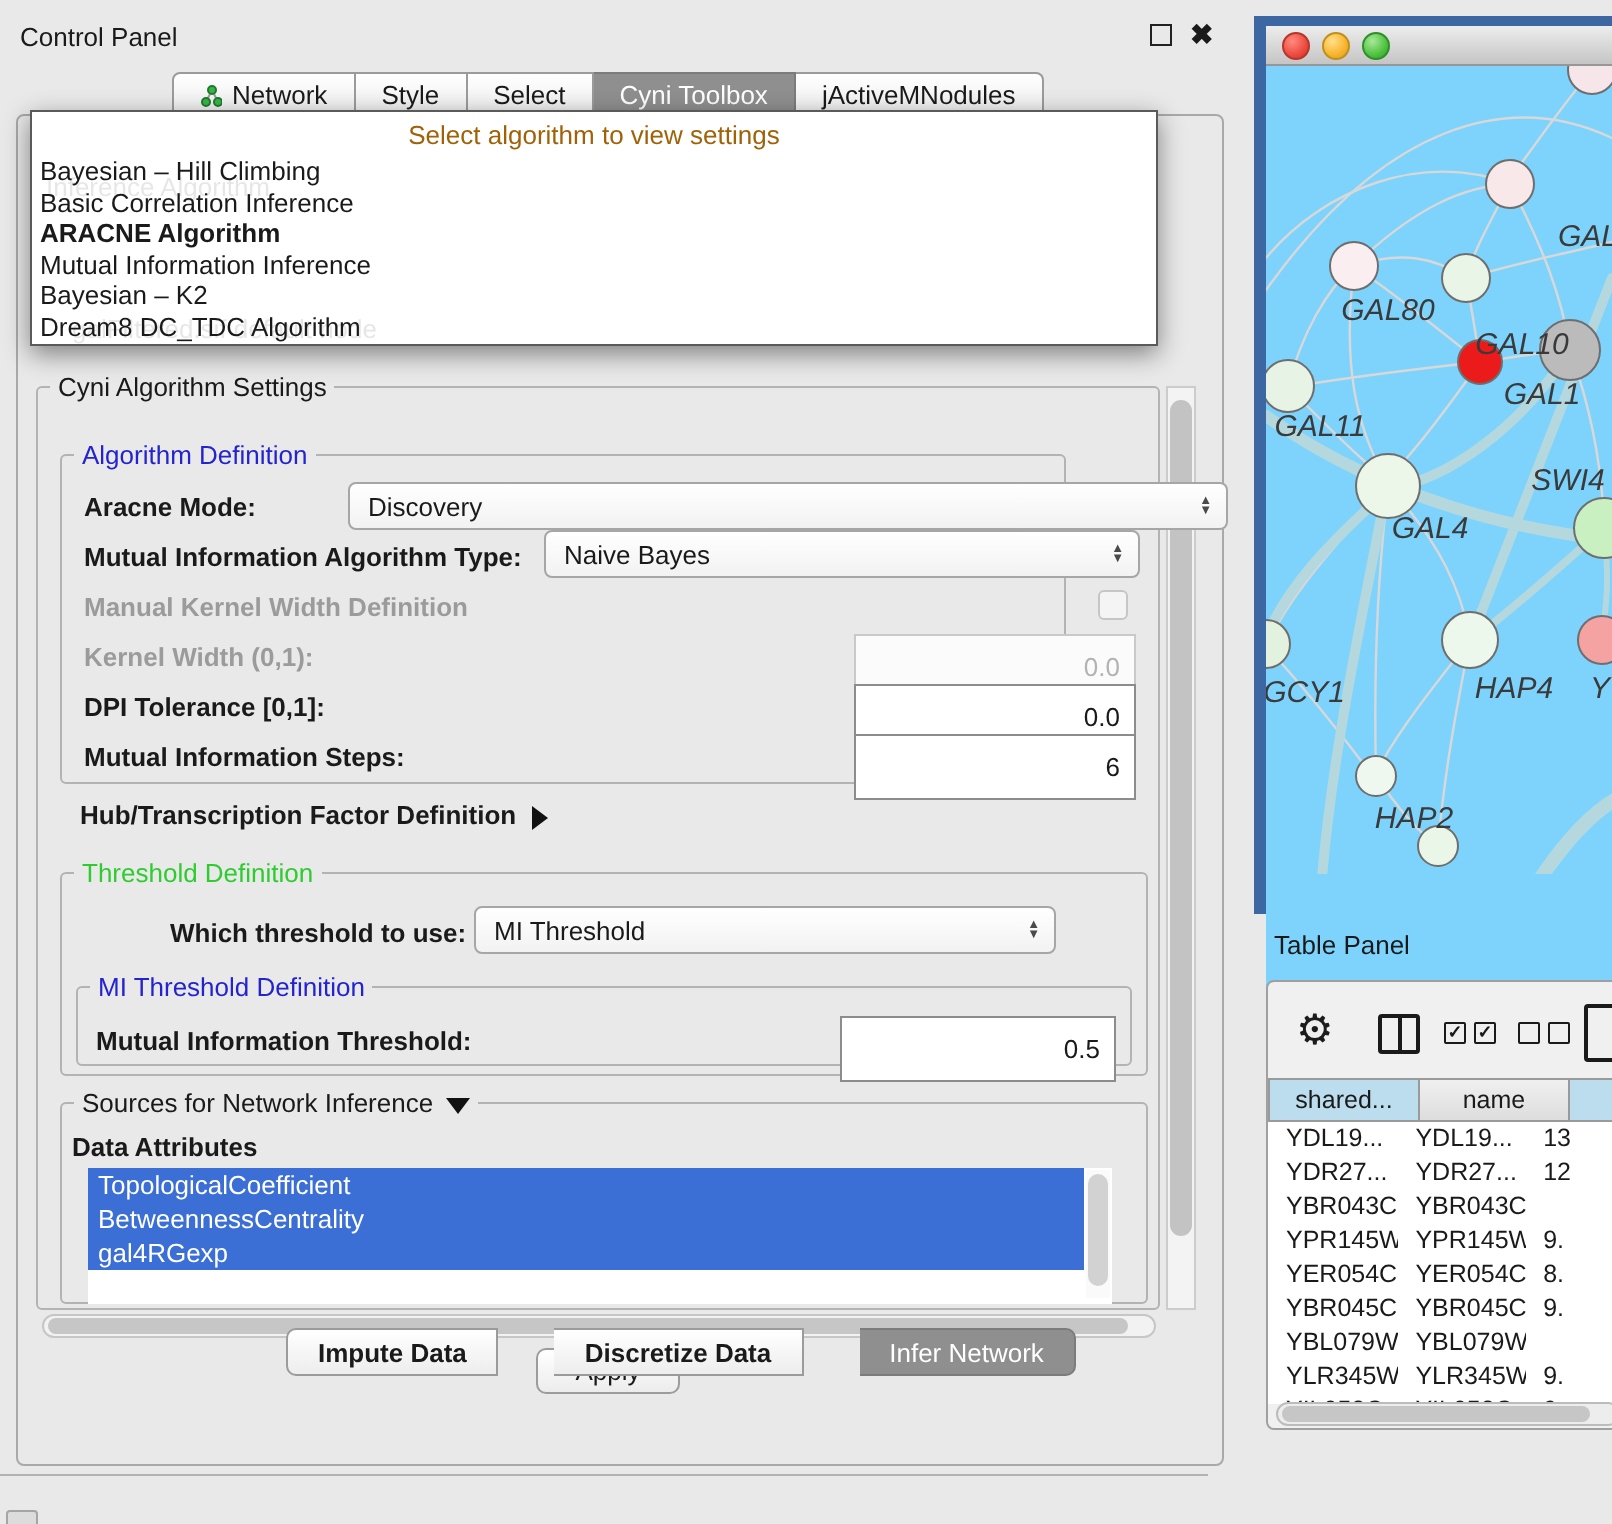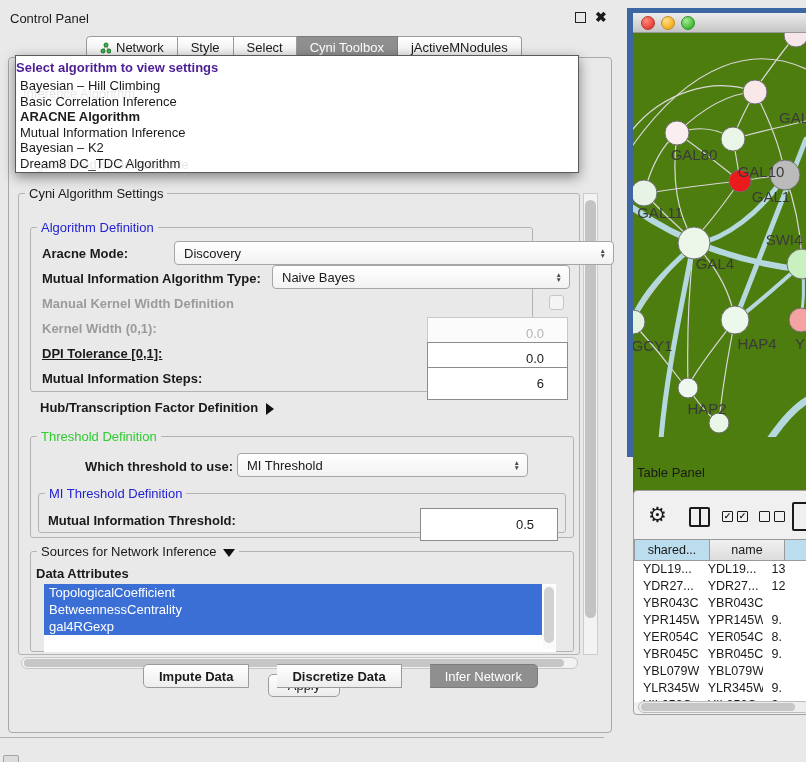--- a/index.html
+++ b/index.html
@@ -24,22 +24,22 @@
 
   .content-panel { position:absolute; left:8px; top:57px; width:604px; height:676px;
     border:1px solid #a9a9a9; border-radius:4px; background:#e9e9e9; }
   .cp-bottom-line { position:absolute; left:0; top:737px; width:604px; height:1px; background:#b2b2b2; }
   .mini-btn { position:absolute; left:3px; top:755px; width:16px; height:10px;
     background:#dcdcdc; border:1px solid #a5a5a5; border-radius:2px; }
 
   
   .popup { position:absolute; left:15px; top:55px; width:564px; height:118px; background:#fff;
     border:1px solid #5a5a5a; box-shadow:0 4px 12px rgba(0,0,0,.45); z-index:30; overflow:hidden; }
-  .popup-prompt { position:absolute; left:0; top:4px; width:100%; 
-    color:#4c1d95; font-size:13px;font-weight:bold; }
+  .popup-prompt { position:absolute; left:0; top:4px; width:100%; text-align:center;
+    color:#a16207; font-size:13px; }
   .ghost { position:absolute; color:#555; opacity:.14; font-size:13px; white-space:nowrap; }
   .ghost1 { left:7px; top:30px; }
   .ghost2 { left:20px; top:101px; }
   .algo-options { position:absolute; left:3px; top:22px; right:3px; }
   .algo-option { font-size:13px; height:15.6px; line-height:15.6px; white-space:nowrap; padding-left:1px; }
   .algo-option.selected { font-weight:bold; }
 
   
   .group { position:absolute; border:1px solid #b3b3b3; border-radius:3px; }
   .legend { position:absolute; top:-8px; left:6px; background:#e9e9e9; padding:0 4px;
@@ -50,21 +50,21 @@
   .lbl { position:absolute; font-size:13px; font-weight:bold; white-space:nowrap; }
   .lbl.dis { color:#9b9b9b; }
 
   .combo { position:absolute; background:linear-gradient(#ffffff,#f2f2f2);
     border:1px solid #a6a6a6; border-radius:4px; font-size:13px;
     display:flex; align-items:center; padding:0 24px 0 9px; height:24px; }
   .combo .arrows { position:absolute; right:7px; top:50%; transform:translateY(-50%);
     display:flex; flex-direction:column; font-size:6.5px; line-height:5px; color:#4a4a4a; }
 
   .field { position:absolute; background:#fff; border:1px solid #8c8c8c; font-size:13px;
-    height:33px; display:flex; align-items:center; justify-content:flex-end; padding:0 23px; }
+    height:33px; display:flex; align-items:center; justify-content:flex-end; padding:0 7px; }
   .field.dis { border-color:#c9c9c9; color:#b3b3b3; background:#fbfbfb; }
 
   .checkbox { position:absolute; width:15px; height:15px; border:1px solid #c6c6c6;
     border-radius:3px; background:#f4f4f4; }
 
   .tri-right { display:inline-block; width:0; height:0; border-left:8px solid #111;
     border-top:6px solid transparent; border-bottom:6px solid transparent; margin-left:8px;
     vertical-align:middle; }
   .tri-down { display:inline-block; width:0; height:0; border-top:8px solid #111;
     border-left:6px solid transparent; border-right:6px solid transparent; margin-left:6px;
@@ -103,21 +103,21 @@
 
   
   .net-frame { position:absolute; left:627px; top:8px; width:179px; height:449px; background:#3d67a2; }
   .net-titlebar { position:absolute; left:633px; top:13px; width:173px; height:20px;
     background:linear-gradient(#ededed,#c5c5c5); border-bottom:1px solid #979797; }
   .light { position:absolute; top:16px; width:14px; height:14px; border-radius:50%; }
   .light.red { left:641px; background:radial-gradient(circle at 35% 30%, #ff8a7e, #ee4b40 60%, #c93028); border:1px solid #b5362c; }
   .light.yellow { left:661px; background:radial-gradient(circle at 35% 30%, #ffe08a, #f8b42c 60%, #d79a1e); border:1px solid #c08f1f; }
   .light.green { left:681px; background:radial-gradient(circle at 35% 30%, #a8e89a, #4fc33f 60%, #2f9b2a); border:1px solid #2f8f2a; }
   .net-canvas { position:absolute; left:633px; top:33px; width:173px; height:496px;
-    background:#4d7c0f; overflow:hidden; }
+    background:#7dd3fc; overflow:hidden;font-style:italic; }
   .net-canvas svg text { font-family:"Liberation Sans",sans-serif; font-size:15px; fill:#3a3a3a; }
 
   
   .tp-title { position:absolute; left:637px; top:465px; font-size:13px; }
   .tp-frame { position:absolute; left:633px; top:490px; width:180px; height:225px;
     border:1px solid #a0a0a0; border-radius:4px; background:#f0f0f0; overflow:hidden; }
   .gear-icon { position:absolute; left:648px; top:503px; font-size:21px; color:#1c1c1c; }
   .columns-icon { position:absolute; left:689px; top:507px; width:21px; height:20px;
     border:2px solid #1a1a1a; border-radius:2px; }
   .columns-icon::after { content:""; position:absolute; left:50%; top:0; width:2px; height:100%;
@@ -208,21 +208,21 @@
     <span>Naive Bayes</span>
     <span class="arrows">
         <span>▲</span>
         <span>▼</span>
       </span>
   </div>
   <div class="lbl dis" style="left:42px; top:296px;">Manual Kernel Width Definition</div>
   <div class="checkbox" style="left:549px; top:295px;"></div>
   <div class="lbl dis" style="left:42px; top:321px;">Kernel Width (0,1):</div>
   <div class="field dis" style="left:427px; top:317px; width:141px;">0.0</div>
-  <div class="lbl" style="left:42px; top:346px;text-decoration:underline;">DPI Tolerance [0,1]:</div>
+  <div class="lbl" style="left:42px; top:346px;">DPI Tolerance [0,1]:</div>
   <div class="field" style="left:427px; top:342px; width:141px;">0.0</div>
   <div class="lbl" style="left:42px; top:371px;">Mutual Information Steps:</div>
   <div class="field" style="left:427px; top:367px; width:141px;">6</div>
 
   <div class="lbl" style="left:40px; top:400px;">
     <span>Hub/Transcription Factor Definition</span><span class="tri-right"></span>
   </div>
 
   <div class="group" style="left:30px; top:436px; width:544px; height:102px;">
     <span class="legend green">Threshold Definition</span>

